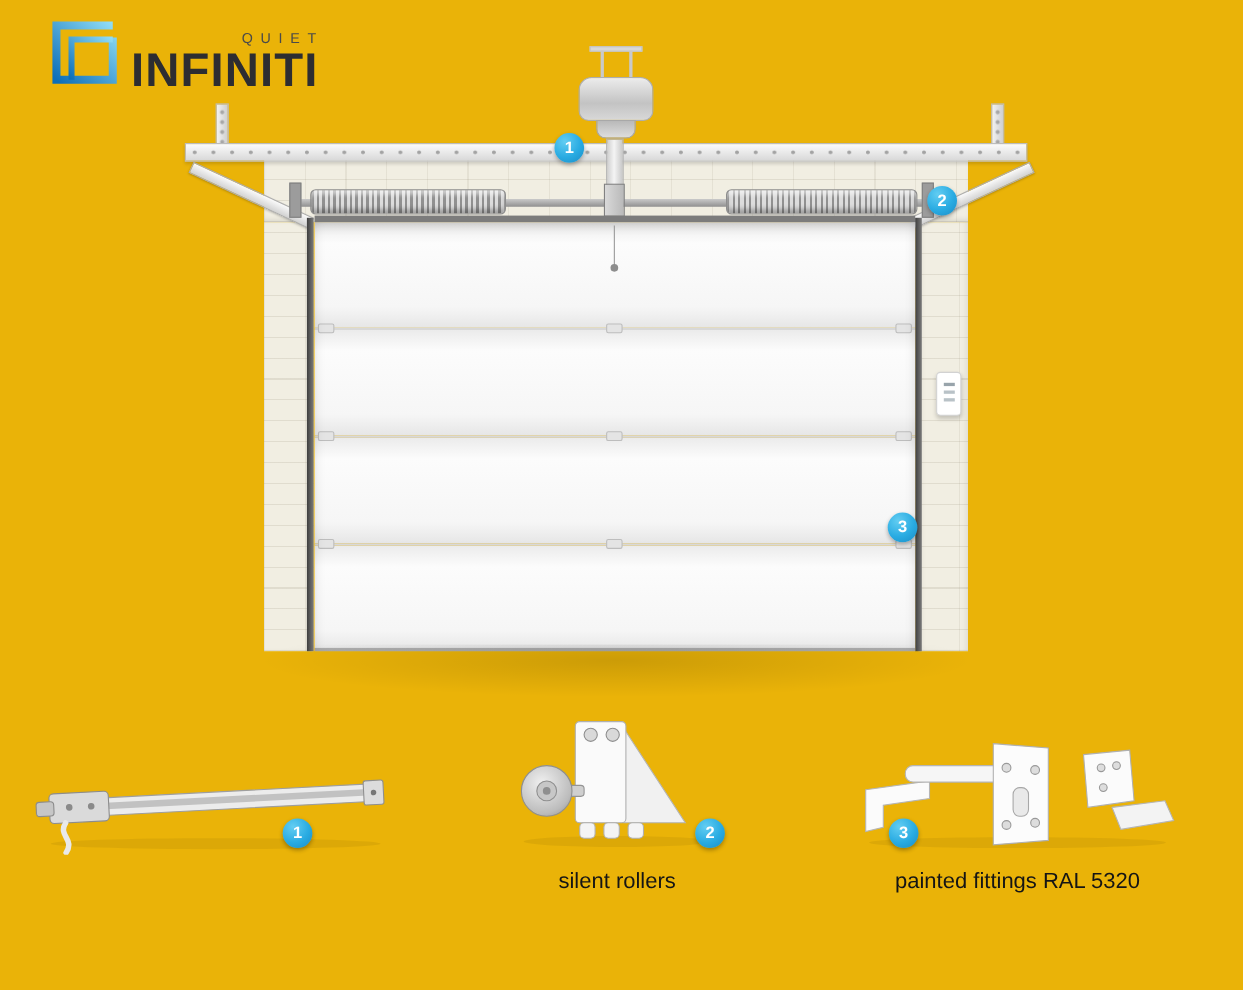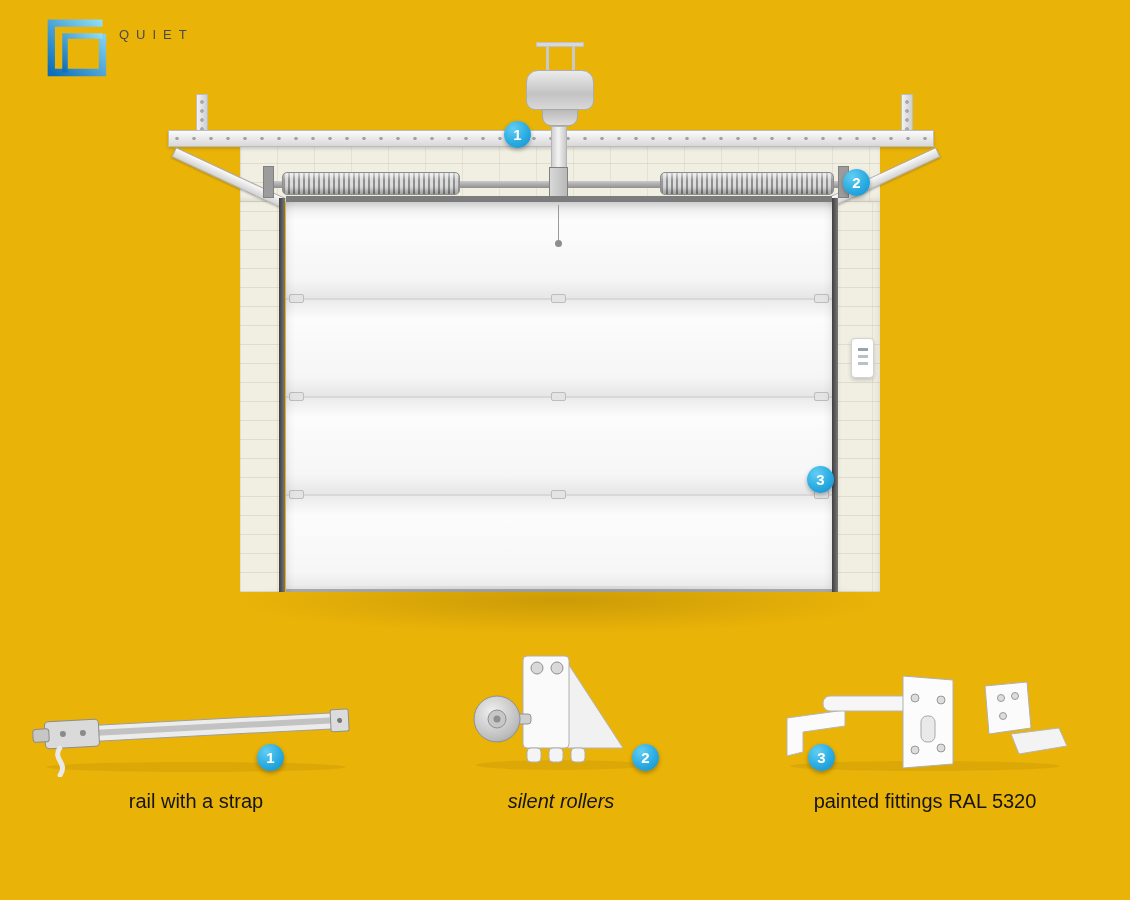--- a/index.html
+++ b/index.html
@@ -101,21 +101,21 @@
   .c2 { left:843px; top:169px; }
   .c3 { left:807px; top:466px; }
 
   
   .legend-item { position:absolute; }
   .item-rail { left:28px; top:692px; width:336px; }
   .item-rollers { left:455px; top:648px; width:212px; }
   .item-fittings { left:770px; top:668px; width:310px; }
   .caption { text-align:center; font-size:20px; color:#151515; }
   .item-rail .caption { margin-top:13px; }
-  .item-rollers .caption { margin-top:17px;font-style:italic; }
+  .item-rollers .caption { margin-top:17px; }
   .item-fittings .caption { margin-top:17px; }
   .badge-rail { left:229px; top:52px; }
   .badge-rollers { left:177px; top:96px; }
   .badge-fittings { left:38px; top:76px; }
   .thumb { display:block; margin:0 auto; }
 </style>
 </head>
 <body>
 
 <div class="page">
@@ -126,20 +126,21 @@
         <linearGradient id="lg" x1="0" y1="1" x2="1" y2="0">
           <stop offset="0" stop-color="#0d6fb8"></stop>
           <stop offset="1" stop-color="#8fdcf6"></stop>
         </linearGradient>
       </defs>
       <path d="M 64 10 H 8 V 64 H 64 V 22" fill="none" stroke="url(#lg)" stroke-width="8"></path>
       <path d="M 23 64 V 24 H 64" fill="none" stroke="url(#lg)" stroke-width="6"></path>
     </svg>
     <div class="logo-text">
       <div class="tagline">QUIET</div>
+      <div class="brand">INFINITI</div>
     </div>
   </div>
 
   <div class="scene">
 
     <div class="wall lintel"></div>
     <div class="wall pillar-left"></div>
     <div class="wall pillar-right"></div>
 
     <div class="hanger hanger-left"></div>
@@ -206,21 +207,20 @@
           <rect x="300" y="25" width="18" height="22" rx="2" fill="#dcdcdc" stroke="#8f8f8f"></rect>
           <circle cx="309" cy="36" r="2.5" fill="#777"></circle>
           <rect x="14" y="22" width="54" height="27" rx="4" fill="#dadada" stroke="#8c8c8c"></rect>
           <rect x="2" y="29" width="16" height="13" rx="3" fill="#c6c6c6" stroke="#8c8c8c"></rect>
           <circle cx="32" cy="35" r="3" fill="#8a8a8a"></circle>
           <circle cx="52" cy="35" r="3" fill="#8a8a8a"></circle>
           <path d="M 28 49 C 20 60, 36 64, 27 76" fill="none" stroke="#e9e9e9" stroke-width="5" stroke-linecap="round"></path>
         </g>
       </svg>
       <div class="callout badge-rail">1</div>
-      <div class="caption">rail with a strap</div>
     </div>
 
     <div class="legend-item item-rollers">
       <svg class="thumb" width="200" height="125" viewBox="0 0 200 125">
         <defs>
           <radialGradient id="rollGrad" cx="0.4" cy="0.35" r="0.85">
             <stop offset="0" stop-color="#f0f0f0"></stop>
             <stop offset="0.7" stop-color="#bcbcbc"></stop>
             <stop offset="1" stop-color="#8f8f8f"></stop>
           </radialGradient>

